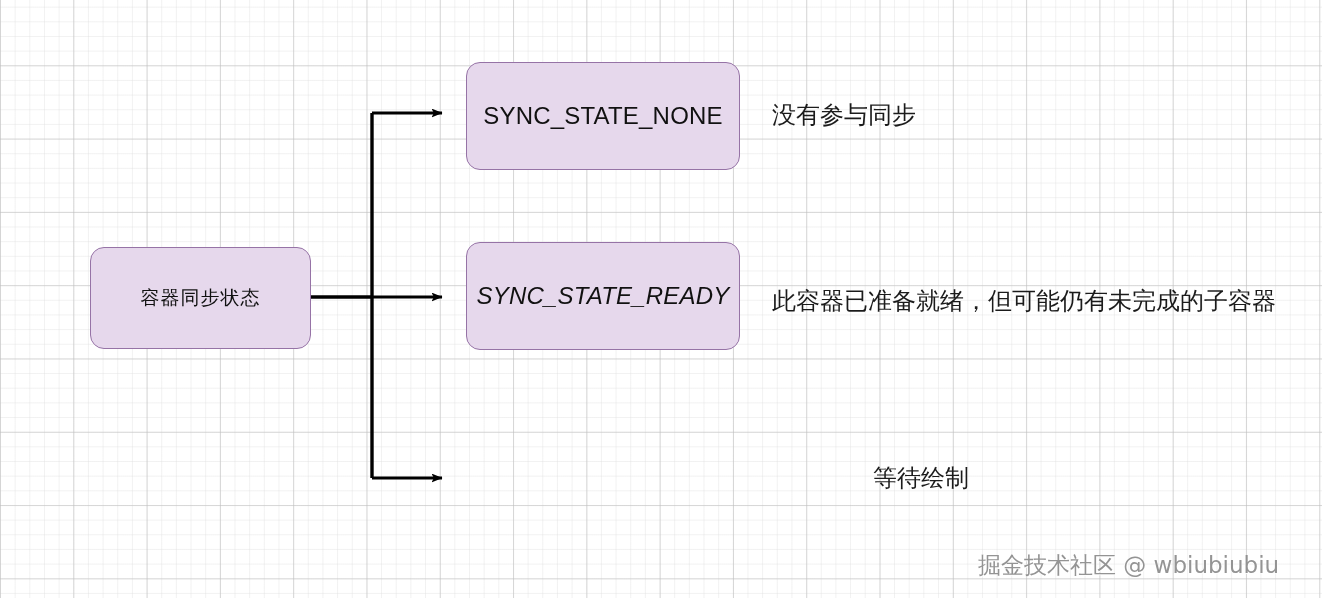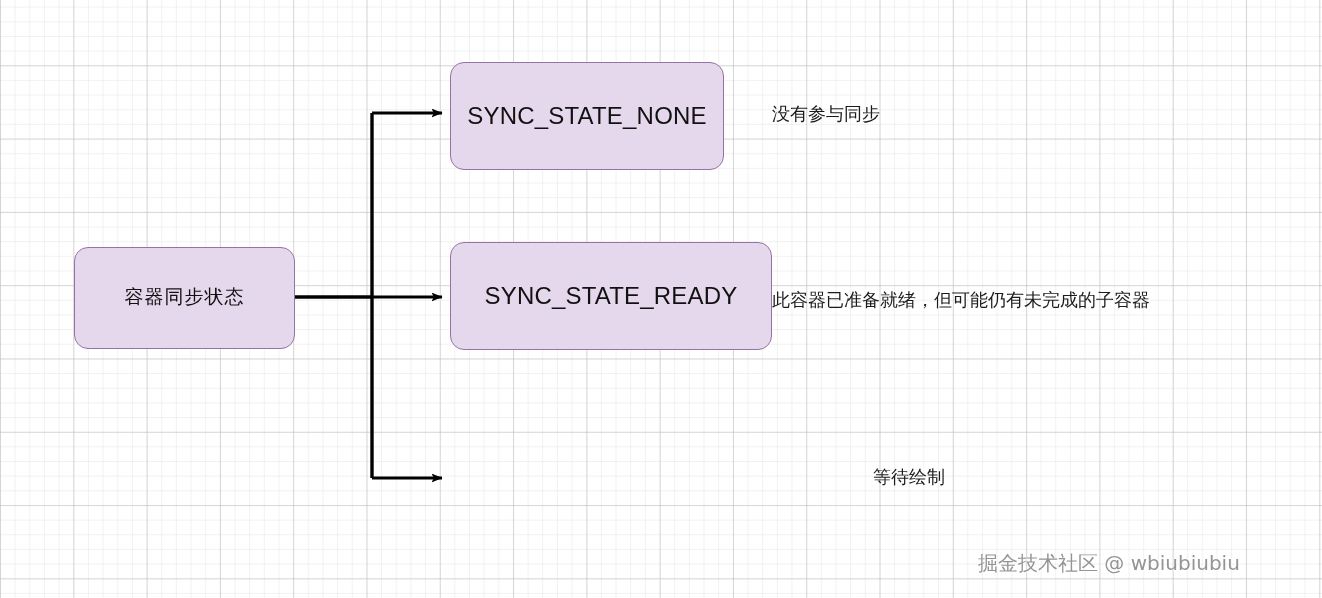--- a/index.html
+++ b/index.html
@@ -33,43 +33,44 @@
     box-sizing: border-box;
     border: 1.6px solid #9673a6;
     border-radius: 14px;
     background: #e6d8ec;
     display: flex;
     align-items: center;
     justify-content: center;
     color: #111111;
     text-align: center;
     white-space: nowrap;
+    margin-left: 16px;
   }
   .node-label {
     display: block;
     line-height: 1.1;
   }
 
   #node-source {
     left: 74px;  top: 247px;
     width: 221px; height: 102px;
   }
   #node-source .node-label {
     font-size: 19px;
     letter-spacing: 1px;
-    font-family: Liberation Mono, monospace;
+    font-family: Liberation Serif, serif;
   }
 
   #node-none {
     left: 450px; top: 62px;
     width: 274px; height: 108px;
   }
   #node-ready {
     left: 450px; top: 242px;
-    width: 322px; height: 108px;
+    width: 274px; height: 108px; font-style: italic;
   }
   #node-waiting {
     left: 450px; top: 424px;
     width: 399px; height: 107px;
   }
   #node-none .node-label,
   #node-ready .node-label,
   #node-waiting .node-label {
     font-size: 24px;
     letter-spacing: 0.2px;
@@ -80,36 +81,36 @@
     position: absolute;
     left: 0; top: 0;
     width: 1322px; height: 598px;
     pointer-events: none;
   }
 
   
   .annotation {
     position: absolute;
     color: #1b1b1b;
-    font-family: Liberation Sans, sans-serif;
-    font-size: 18px;
+    font-family: Liberation Mono, monospace;
+    font-size: 24px;
     white-space: nowrap;
     line-height: 1;
   }
   #ann-none    { left: 772px; top: 105px; }
   #ann-ready   { left: 772px; top: 291px; }
   #ann-waiting { left: 873px; top: 468px; }
 
   
   #watermark {
     position: absolute;
     left: 978px;
     top: 550px;
     font-family: "DejaVu Sans", sans-serif;
-    font-size: 20px;
+    font-size: 23px;
     color: #8f8f8f;
     white-space: nowrap;
     text-shadow: 0.5px 0.5px 0 #ffffff, -0.5px -0.5px 0 #ffffff;
     opacity: 0.95;
   }
 </style>
 </head>
 <body>
 
 <div id="canvas">

